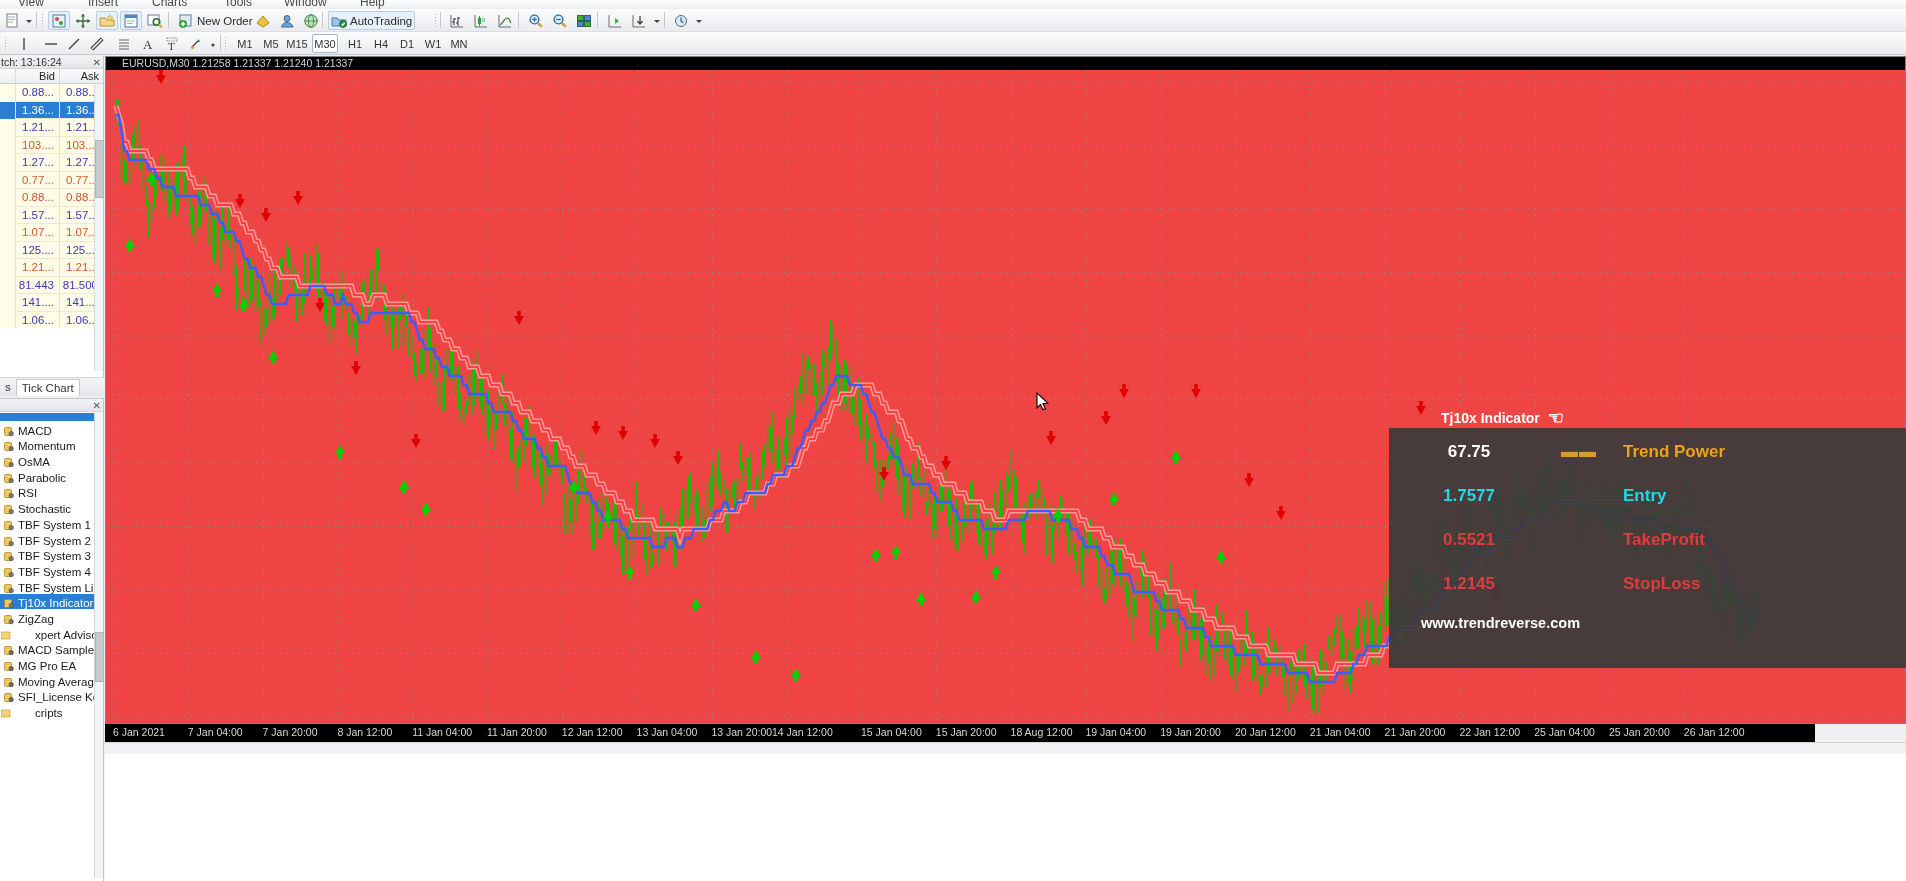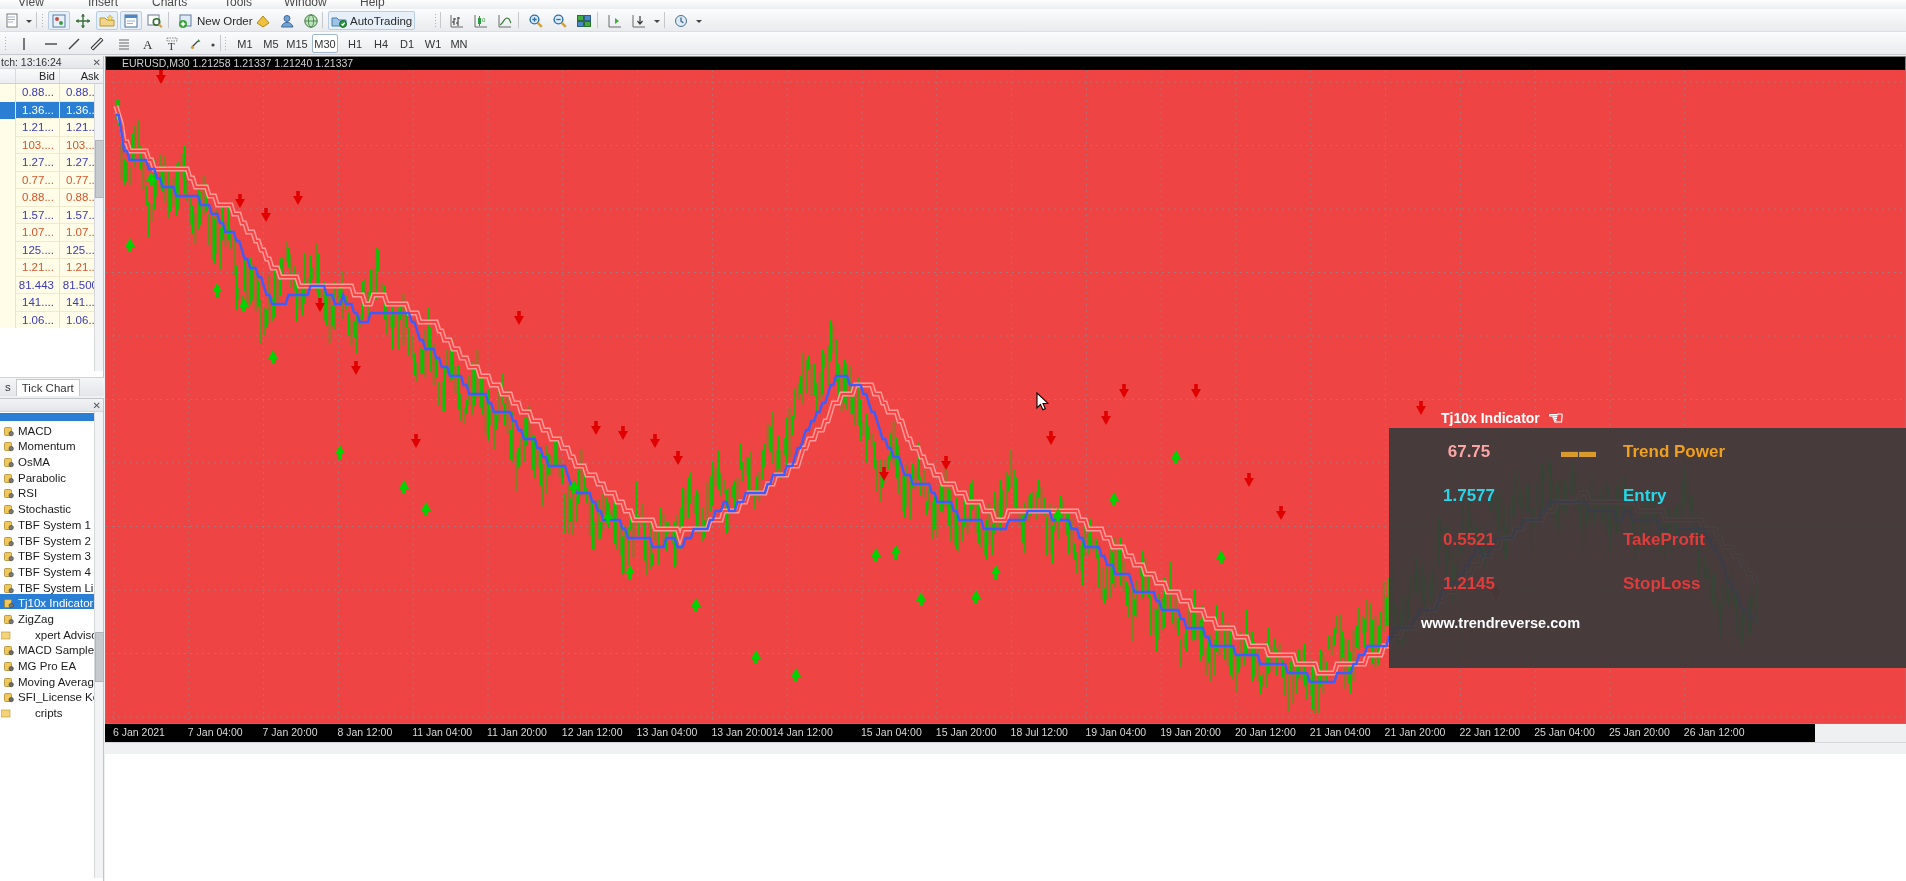--- a/index.html
+++ b/index.html
@@ -1438,41 +1438,41 @@
       <span style="left: 157.6px;">7 Jan 20:00</span>
       <span style="left: 232.4px;">8 Jan 12:00</span>
       <span style="left: 307.2px;">11 Jan 04:00</span>
       <span style="left: 382px;">11 Jan 20:00</span>
       <span style="left: 456.8px;">12 Jan 12:00</span>
       <span style="left: 531.6px;">13 Jan 04:00</span>
       <span style="left: 606.4px;">13 Jan 20:00</span>
       <span style="left: 667px;">14 Jan 12:00</span>
       <span style="left: 756px;">15 Jan 04:00</span>
       <span style="left: 830.8px;">15 Jan 20:00</span>
-      <span style="left: 905.6px;">18 Jul 12:00</span>
+      <span style="left: 905.6px;">18 Aug 12:00</span>
       <span style="left: 980.4px;">19 Jan 04:00</span>
       <span style="left: 1055.2px;">19 Jan 20:00</span>
       <span style="left: 1130px;">20 Jan 12:00</span>
       <span style="left: 1204.8px;">21 Jan 04:00</span>
       <span style="left: 1279.6px;">21 Jan 20:00</span>
       <span style="left: 1354.4px;">22 Jan 12:00</span>
       <span style="left: 1429.2px;">25 Jan 04:00</span>
       <span style="left: 1504px;">25 Jan 20:00</span>
       <span style="left: 1578.8px;">26 Jan 12:00</span>
     </div>
   <div class="chart-scroll-h"></div>
   <div class="bottom-fill"></div>
 
   <div class="tj-head">
     <span>Tj10x Indicator</span>
     <span style="font-size:18px;color:#fff;">☜</span>
   </div>
   <div class="tj">
     <div class="tj-row" style="top:2px">
-      <span class="tj-val" style="color:#fca5a5">67.75</span>
+      <span class="tj-val" style="color:#ffffff">67.75</span>
       <span class="tj-dashes" style="color:#d89a2b">▬▬</span>
       <span class="tj-lbl" style="color:#f0a01e">Trend Power</span>
     </div>
     <div class="tj-row" style="top:46px">
       <span class="tj-val" style="color:#25d7e8">1.7577</span>
       <span class="tj-dashes"></span>
       <span class="tj-lbl" style="color:#25d7e8">Entry</span>
     </div>
     <div class="tj-row" style="top:90px">
       <span class="tj-val" style="color:#e23b3b">0.5521</span>

